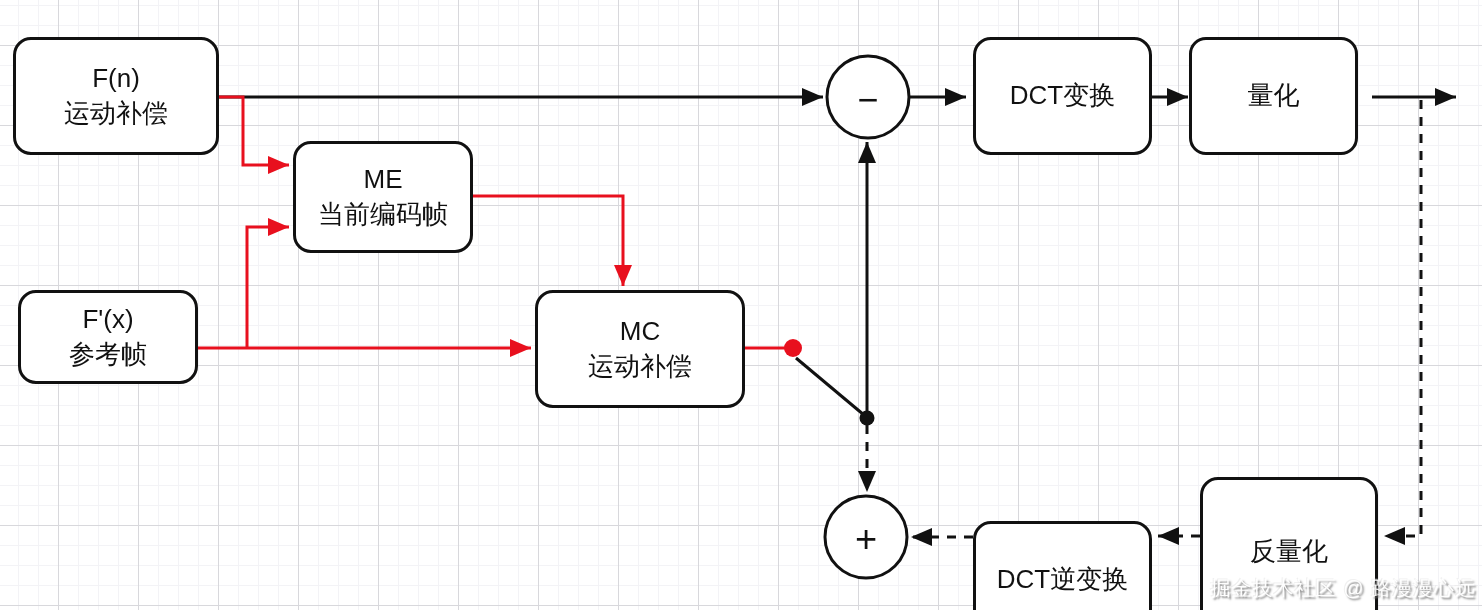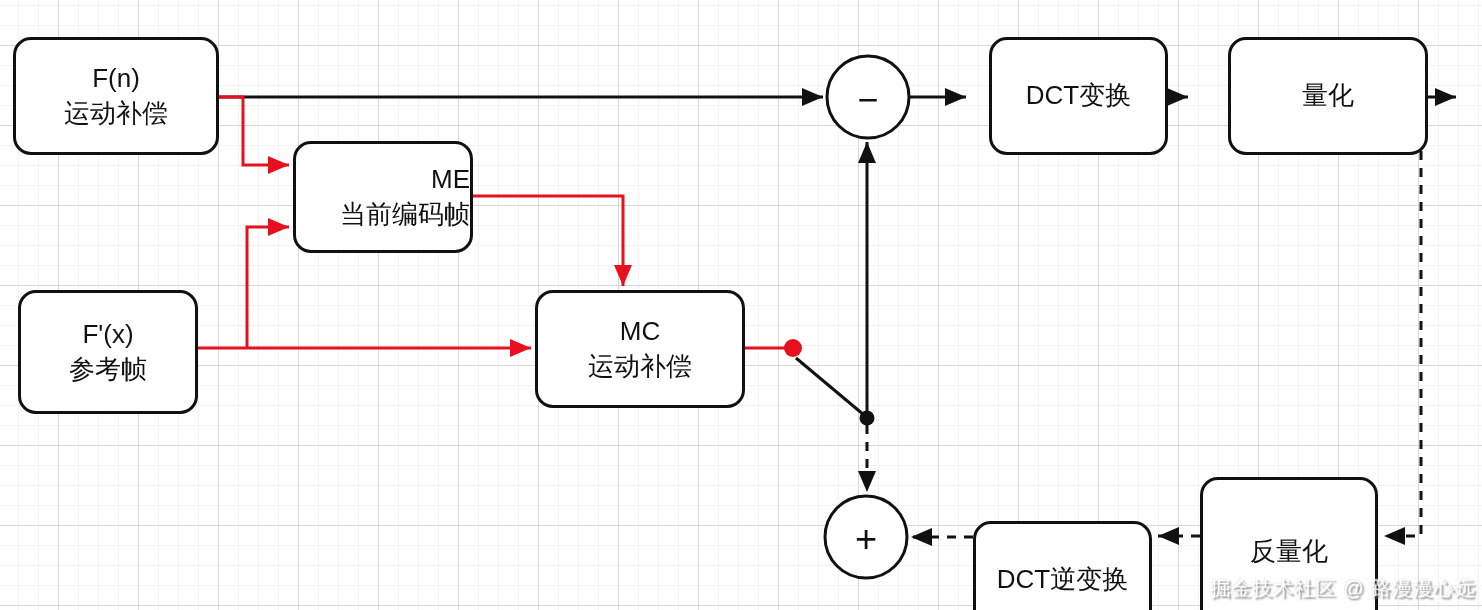--- a/index.html
+++ b/index.html
@@ -104,40 +104,40 @@
 
     <circle class="opc" cx="866" cy="537" r="41"></circle>
     <text class="optext" x="866" y="539" font-size="38" text-anchor="middle" dominant-baseline="central">+</text>
   </svg>
 
   <div class="node" style="left:13px; top:37px; width:206px; height:118px;">
     <div>F(n)</div>
     <div>运动补偿</div>
   </div>
 
-  <div class="node" style="left:293px; top:141px; width:180px; height:112px;align-items:flex-end;">
+  <div class="node" style="left:293px; top:141px; width:180px; height:112px;">
     <div>ME</div>
     <div>当前编码帧</div>
   </div>
 
-  <div class="node" style="left:18px; top:290px; width:180px; height:124px;">
+  <div class="node" style="left:18px; top:290px; width:180px; height:94px;">
     <div>F'(x)</div>
     <div>参考帧</div>
   </div>
 
   <div class="node" style="left:535px; top:290px; width:210px; height:118px;">
     <div>MC</div>
     <div>运动补偿</div>
   </div>
 
-  <div class="node" style="left:973px; top:37px; width:179px; height:118px;margin-left:16px;">
+  <div class="node" style="left:973px; top:37px; width:179px; height:118px;">
     <div>DCT变换</div>
   </div>
 
-  <div class="node" style="left:1228px; top:37px; width:200px; height:118px;">
+  <div class="node" style="left:1189px; top:37px; width:169px; height:118px;border-radius:17px;">
     <div>量化</div>
   </div>
 
   <div class="node" style="left:973px; top:477px; width:179px; height:118px;margin-top:44px;">
     <div>DCT逆变换</div>
   </div>
 
   <div class="node" style="left:1200px; top:477px; width:178px; height:150px;">
     <div>反量化</div>
   </div>

